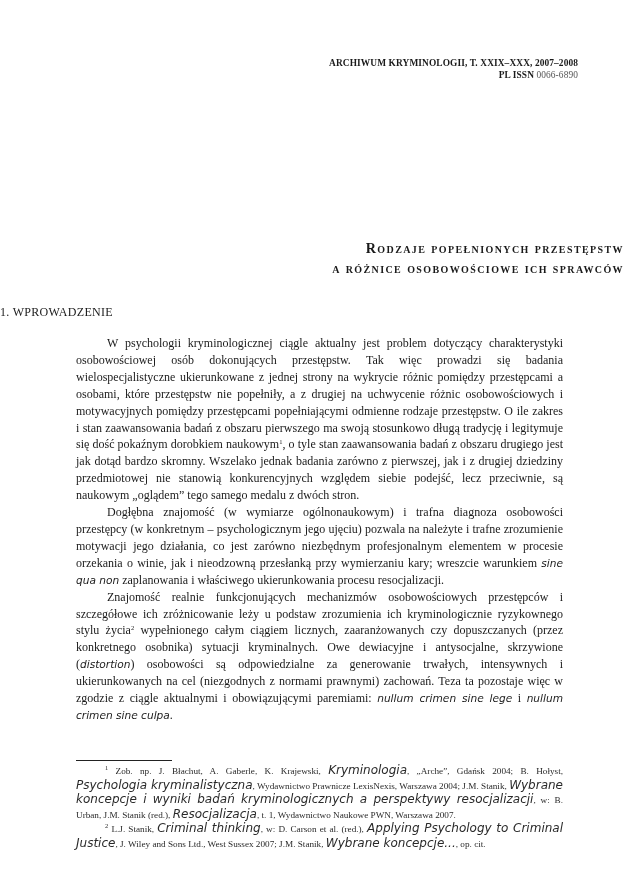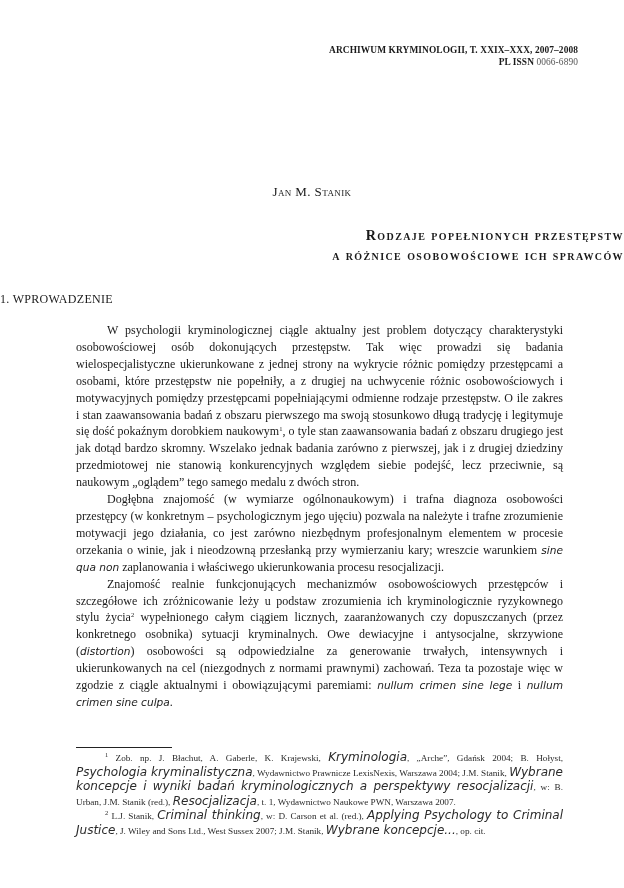--- a/index.html
+++ b/index.html
@@ -1,18 +1,18 @@
 <!DOCTYPE html>
 <html><head>
 <meta charset="utf-8">
 <style>
   html, body { margin: 0; padding: 0; background: #ffffff; }
   body { width: 624px; height: 888px; position: relative; overflow: hidden;
          font-family: "Liberation Serif", "DejaVu Serif", serif; color: #1a1a1a; }
-  .page { position: absolute; left: 0; top: 3px; width: 624px; height: 639px; }
+  .page { position: absolute; left: 0; top: 16px; width: 624px; height: 639px; }
   .running-head { position: absolute; right: 46px; top: 41px; text-align: right;
                   font-size: 9.4px; line-height: 12px; letter-spacing: 0.1px; }
   .running-head .journal { font-weight: bold; }
   .running-head .issn-label { font-weight: bold; }
   .running-head .issn-num { color: #555; margin-top: 12px; }
   .author { position: absolute; left: 0; width: 624px; top: 181px; text-align: center;
             font-size: 13px; font-variant: small-caps; letter-spacing: 0.4px; }
   .title { position: absolute; left: 0; width: 624px; top: 222px; text-align: right;
            font-size: 14.2px; font-weight: bold; font-variant: small-caps; letter-spacing: 1.4px;
            line-height: 20px; }
@@ -35,21 +35,20 @@
 <div class="page">
 
   <div class="running-head">
     <div class="journal">ARCHIWUM KRYMINOLOGII, T. XXIX–XXX, 2007–2008</div>
     <div>
       <span class="issn-label">PL ISSN</span>
       <span class="issn-num">0066-6890</span>
     </div>
   </div>
 
-  <div class="author">Jan M. Stanik</div>
 
   <div class="title">
     <div>Rodzaje popełnionych przestępstw</div>
     <div>a różnice osobowościowe ich sprawców</div>
   </div>
 
   <div class="section">1. WPROWADZENIE</div>
 
   <div class="body">
     <p><span>W psychologii kryminologicznej ciągle aktualny jest problem dotyczący charakterystyki osobowościowej osób dokonujących przestępstw. Tak więc prowadzi się badania wielospecjalistyczne ukierunkowane z jednej strony na wykrycie różnic pomiędzy przestępcami a osobami, które przestępstw nie popełniły, a z drugiej na uchwycenie różnic osobowościowych i motywacyjnych pomiędzy przestępcami popełniającymi odmienne rodzaje przestępstw. O ile zakres i stan zaawansowania badań z obszaru pierwszego ma swoją stosunkowo długą tradycję i legitymuje się dość pokaźnym dorobkiem naukowym</span><sup>1</sup><span>, o tyle stan zaawansowania badań z obszaru drugiego jest jak dotąd bardzo skromny. Wszelako jednak badania zarówno z pierwszej, jak i z drugiej dziedziny przedmiotowej nie stanowią konkurencyjnych względem siebie podejść, lecz przeciwnie, są naukowym „oglądem” tego samego medalu z dwóch stron.</span></p>

